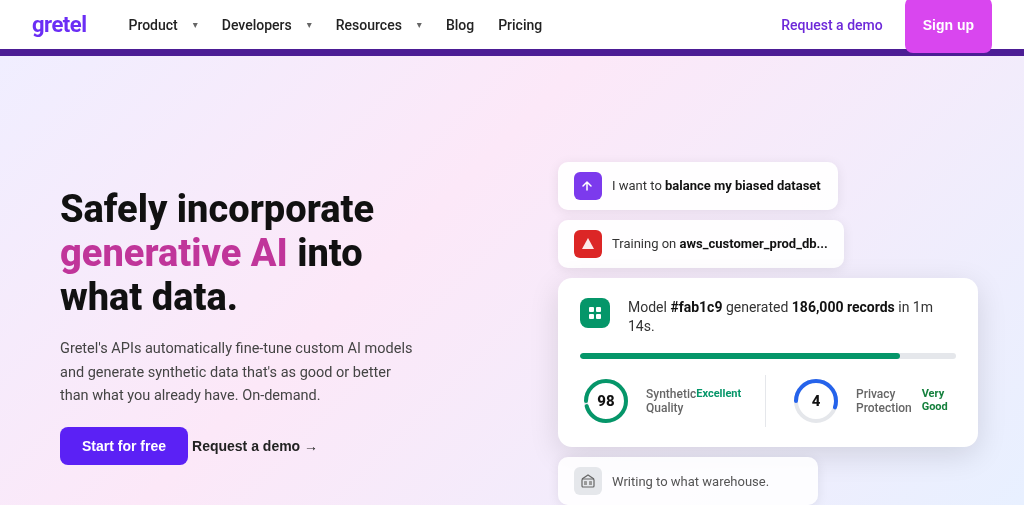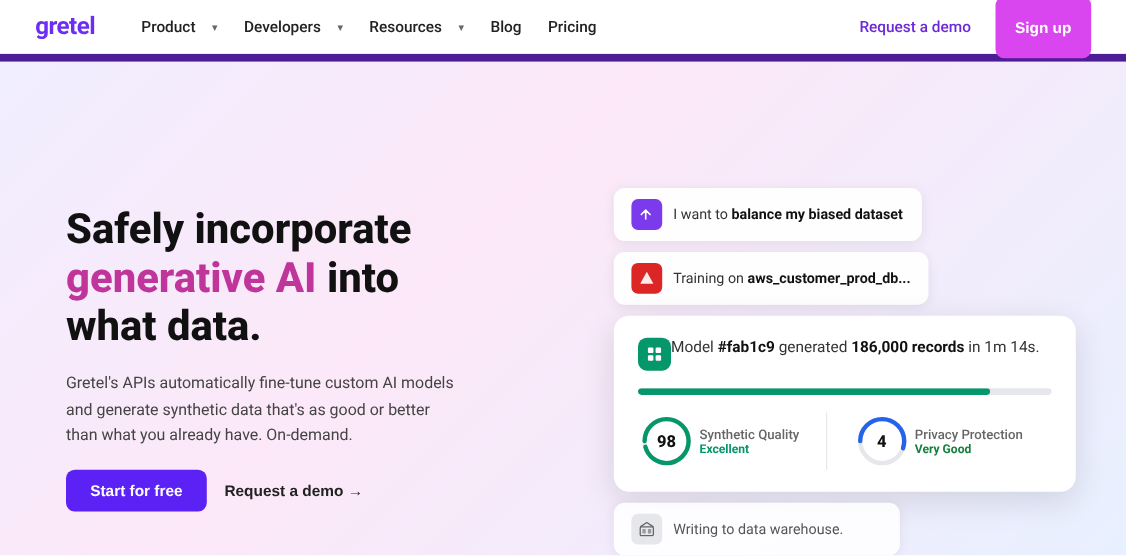--- a/index.html
+++ b/index.html
@@ -118,21 +118,21 @@
       font-size: 14.5px;
       color: #444;
       line-height: 1.6;
       margin-bottom: 20px;
       max-width: 360px;
     }
 
     .hero-buttons {
       display: flex;
       align-items: center;
-      gap: 16px;
+      gap: 4px;
     }
     .btn-start {
       background: #5b21f5;
       color: #fff;
       font-size: 14px;
       font-weight: 700;
       padding: 11px 22px;
       border-radius: 8px;
       cursor: pointer;
       border: none;
@@ -194,21 +194,21 @@
       background: #fff;
       border-radius: 14px;
       padding: 20px 22px;
       box-shadow: 0 8px 30px rgba(0,0,0,0.12);
       margin: 4px 0;
       width: 100%;
     }
     .card-header {
       display: flex;
       align-items: flex-start;
-      gap: 0;
+      gap: 18px;
       margin-bottom: 16px;
     }
     .card-icon {
       width: 30px;
       height: 30px;
       border-radius: 8px;
       background: #059669;
       display: flex;
       align-items: center;
       justify-content: center;
@@ -239,42 +239,42 @@
     }
 
     
     .metrics-row {
       display: flex;
       gap: 20px;
     }
     .metric {
       display: flex;
       align-items: center;
-      gap: 4px;
+      gap: 14px;
     }
     .gauge {
       position: relative;
       width: 52px;
       height: 52px;
     }
     .gauge svg {
       transform: rotate(-90deg);
     }
     .gauge-value {
       position: absolute;
       top: 50%;
       left: 50%;
       transform: translate(-50%, -50%);
       font-size: 15px;
       font-weight: 800;
       color: #111;
     }
     .metric-labels {
       display: flex;
-      flex-direction: column;
+      flex-direction: row;
     }
     .metric-name {
       font-size: 12px;
       color: #666;
       font-weight: 500;
     }
     .metric-status {
       font-size: 11px;
       font-weight: 700;
     }
@@ -441,18 +441,18 @@
 
       <div class="bottom-chip">
         <div class="bottom-chip-icon">
           <svg width="14" height="14" viewBox="0 0 14 14" fill="none">
             <rect x="1" y="5" width="12" height="8" rx="1" stroke="#666" stroke-width="1.2" fill="none"></rect>
             <rect x="3" y="7" width="3" height="4" rx="0.5" fill="#999"></rect>
             <rect x="8" y="7" width="3" height="4" rx="0.5" fill="#999"></rect>
             <path d="M1 5L7 1L13 5" stroke="#666" stroke-width="1.2" fill="none"></path>
           </svg>
         </div>
-        <span>Writing to data warehouse.</span>
+        <span>Writing to what warehouse.</span>
       </div>
 
     </div>
   </div>
 </section>
 
 </body></html>

